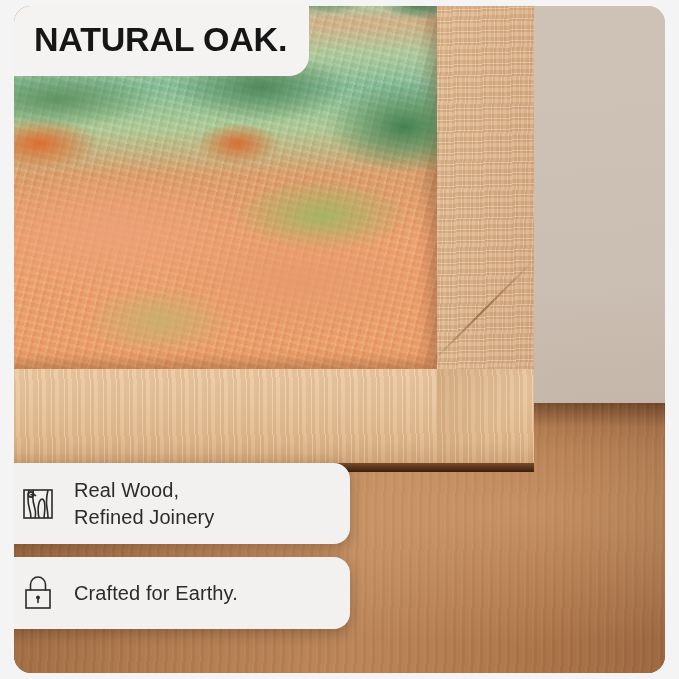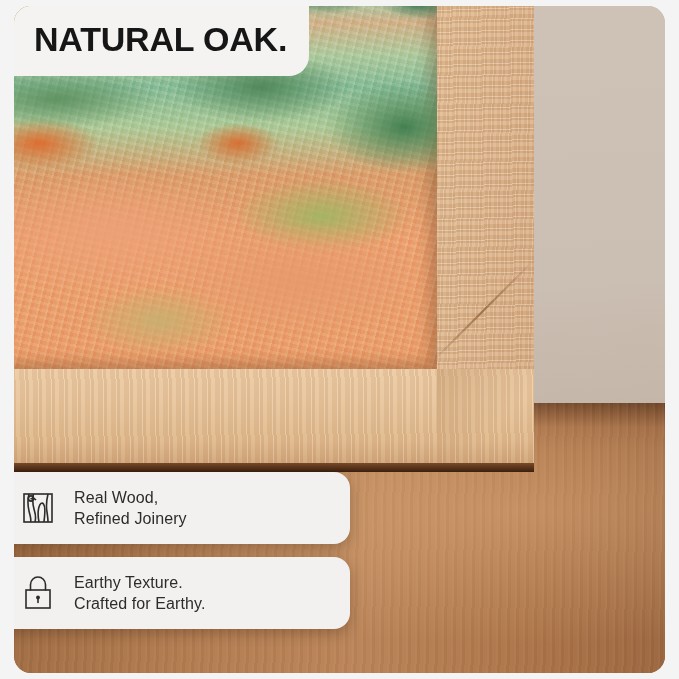--- a/index.html
+++ b/index.html
@@ -204,21 +204,21 @@
   }
   .badge{
     display:flex; align-items:center; gap:16px;
     background:#f2f1ef;
     border-radius:16px;
     padding:14px 26px 14px 22px;
     box-shadow:0 4px 14px rgba(40,20,6,.28);
     width:354px;
   }
   .badge .ico{ flex:0 0 auto; width:40px; height:44px; display:flex; align-items:center; justify-content:center; }
-  .badge .txt{ font-size:16px; line-height:1.32; color:#2c2c2c; letter-spacing:.1px; }
+  .badge .txt{ font-size:20px; line-height:1.32; color:#2c2c2c; letter-spacing:.1px; }
   .badge .txt .l2{ display:block;text-align:center; }
 </style>
 </head>
 <body>
 
 <div id="stage">
 
   <div class="photo">
 
     <div class="wall"></div>
@@ -269,21 +269,20 @@
       <div class="badge">
         <span class="ico">
           <svg width="34" height="38" viewBox="0 0 34 38" fill="none" stroke="#2b2b2b" stroke-width="1.6">
             <path d="M9.5 16 V10.5 A7.5 7.5 0 0 1 24.5 10.5 V16" stroke-linecap="round"></path>
             <rect x="5" y="16" width="24" height="18"></rect>
             <circle cx="17" cy="23.5" r="1.9" fill="#2b2b2b" stroke="none"></circle>
             <path d="M17 25 V28.5" stroke-linecap="round"></path>
           </svg>
         </span>
         <span class="txt">
-          <span>Earthy Texture.</span>
           <span class="l2">Crafted for Earthy.</span>
         </span>
       </div>
 
     </div>
 
   </div>
 </div>
 
 </body></html>

